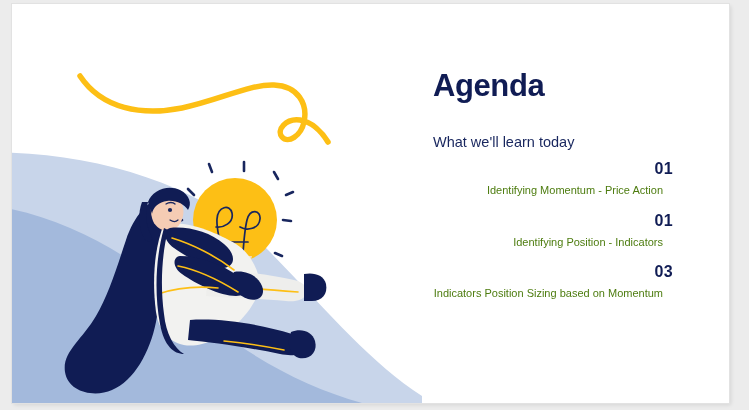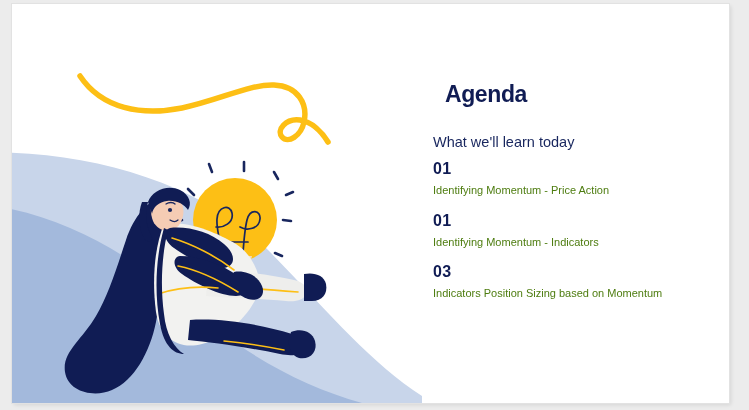--- a/index.html
+++ b/index.html
@@ -46,22 +46,22 @@
     top: 0;
     width: 309px;
     height: 399px;
     padding: 0;
   }
 
   #page-title {
     position: absolute;
     left: 13px;
     top: 66px;
-    margin: 12px;
-    font-size: 23px;
+    margin: 0;
+    font-size: 31px;
     font-weight: bold;
     letter-spacing: -0.4px;
     color: #101c54;
     line-height: 1.05;
   }
 
   #subtitle {
     position: absolute;
     left: 13px;
     top: 130px;
@@ -70,20 +70,21 @@
     font-weight: normal;
     color: #18265e;
     line-height: 1.2;
   }
 
   #agenda-list {
     position: absolute;
     left: 13px;
     top: 155px;
     width: 240px;
+    text-align: right;
   }
 
   .agenda-item {
     margin-bottom: 13px;
   }
   .agenda-item:last-child { margin-bottom: 0; }
 
   .agenda-number {
     display: block;
     font-size: 16px;
@@ -239,21 +240,21 @@
 
     <div id="agenda-list">
 
       <div class="agenda-item">
         <span class="agenda-number">01</span>
         <span class="agenda-text">Identifying Momentum - Price Action</span>
       </div>
 
       <div class="agenda-item">
         <span class="agenda-number">01</span>
-        <span class="agenda-text">Identifying Momentum - Indicators</span>
+        <span class="agenda-text">Identifying Position - Indicators</span>
       </div>
 
       <div class="agenda-item">
         <span class="agenda-number">03</span>
         <span class="agenda-text">Indicators Position Sizing based on Momentum</span>
       </div>
 
     </div>
   </div>
 

